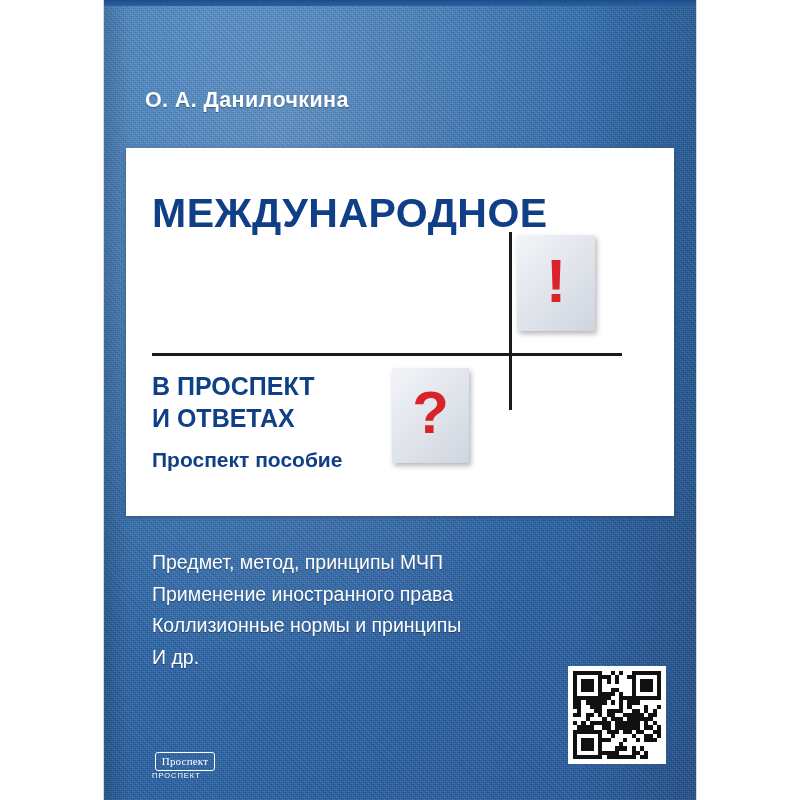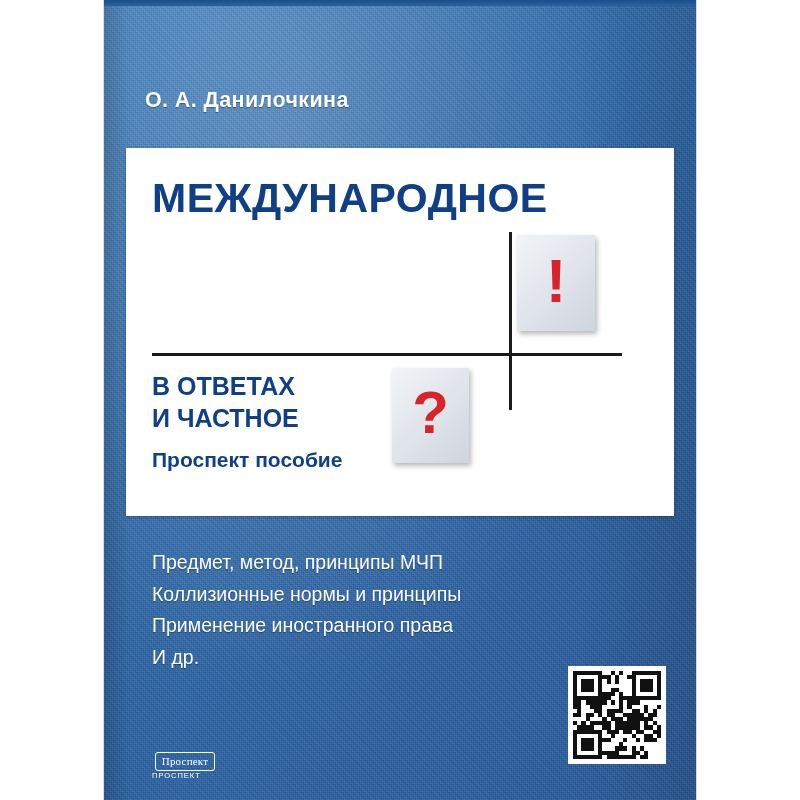--- a/index.html
+++ b/index.html
@@ -93,20 +93,21 @@
     top: 26px;
     width: 420px;
   }
   .title-line {
     color: #0f3f86;
     font-weight: bold;
     font-size: 41px;
     line-height: 49px;
     letter-spacing: 0.5px;
     white-space: nowrap;
+    margin-top: 15px;
   }
 
   
   .rule-h {
     position: absolute;
     left: 26px;
     top: 205px;
     width: 470px;
     height: 3px;
     background: #1a1a1a;
@@ -248,31 +249,31 @@
       <div class="rule-h"></div>
 
       <div class="glyph-box glyph-excl">
         <span>!</span>
       </div>
       <div class="glyph-box glyph-q">
         <span>?</span>
       </div>
 
       <div class="subtitle">
-        <div>В ОТВЕТАХ</div>
-        <div>И ЧАСТНОЕ</div>
+        <div>В ПРОСПЕКТ</div>
+        <div>И ОТВЕТАХ</div>
       </div>
 
       <div class="kind">Проспект пособие</div>
     </div>
 
     <div class="topics">
       <div>Предмет, метод, принципы МЧП</div>
+      <div>Применение иностранного права</div>
       <div>Коллизионные нормы и принципы</div>
-      <div>Применение иностранного права</div>
       <div>И др.</div>
     </div>
 
     <div class="logo">
       <div class="logo-badge">Проспект</div>
       <div class="logo-sub">ПРОСПЕКТ</div>
     </div>
 
     <div class="qr">
       <div class="qr-grid" id="qrGrid">

